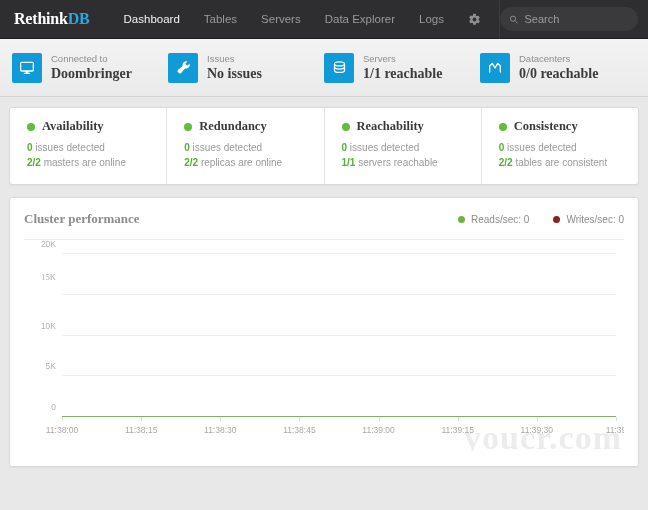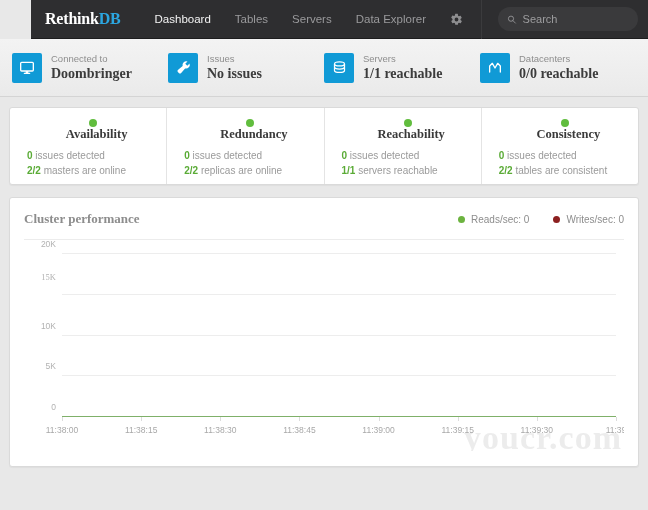--- a/index.html
+++ b/index.html
@@ -15,21 +15,20 @@
 
   
   .navbar {
     height: 39px;
     background: #2e2e30;
     display: flex;
     align-items: center;
     padding: 0 10px 0 14px;
     position: relative;
     border-bottom: 1px solid #1d1d1e;
-    margin-left: 31px;
   }
   .logo {
     font-family: "Liberation Serif", serif;
     font-weight: bold;
     font-size: 16px;
     letter-spacing: -0.2px;
     white-space: nowrap;
     margin-right: 22px;
   }
   .logo .rethink { color: #ffffff; }
@@ -149,21 +148,20 @@
     flex: 1;
     padding: 11px 0 0 17px;
     border-right: 1px solid #e4e4e4;
   }
   .card:last-child { border-right: none; }
 
   .card-head {
     display: flex;
     align-items: center;
     margin-bottom: 7px;
-    flex-direction: column;
   }
   .dot {
     width: 8px;
     height: 8px;
     border-radius: 50%;
     background: #61bd3e;
     margin-right: 7px;
     flex-shrink: 0;
   }
   .card-title {
@@ -294,20 +292,21 @@
 <div class="navbar">
   <div class="logo">
     <span class="rethink">Rethink</span><span class="db">DB</span>
   </div>
 
   <div class="nav-links">
     <div class="nav-link active">Dashboard</div>
     <div class="nav-link">Tables</div>
     <div class="nav-link">Servers</div>
     <div class="nav-link">Data Explorer</div>
+    <div class="nav-link">Logs</div>
 
     <div class="gear-btn">
       <svg width="13" height="13" viewBox="0 0 24 24">
         <path fill="#8e8e90" d="M19.4 13a7.6 7.6 0 0 0 0-2l2.1-1.6a.5.5 0 0 0 .1-.6l-2-3.5a.5.5 0 0 0-.6-.2l-2.5 1a7.3 7.3 0 0 0-1.7-1L14.5 2a.5.5 0 0 0-.5-.4h-4a.5.5 0 0 0-.5.4l-.4 2.6a7.3 7.3 0 0 0-1.7 1l-2.5-1a.5.5 0 0 0-.6.2l-2 3.5a.5.5 0 0 0 .1.6L4.6 11a7.6 7.6 0 0 0 0 2l-2.1 1.6a.5.5 0 0 0-.1.6l2 3.5a.5.5 0 0 0 .6.2l2.5-1a7.3 7.3 0 0 0 1.7 1l.4 2.6a.5.5 0 0 0 .5.4h4a.5.5 0 0 0 .5-.4l.4-2.6a7.3 7.3 0 0 0 1.7-1l2.5 1a.5.5 0 0 0 .6-.2l2-3.5a.5.5 0 0 0-.1-.6zM12 15.5A3.5 3.5 0 1 1 15.5 12 3.5 3.5 0 0 1 12 15.5z"></path>
       </svg>
     </div>
     <div class="nav-divider"></div>
   </div>
 
   <div class="search-wrap">

